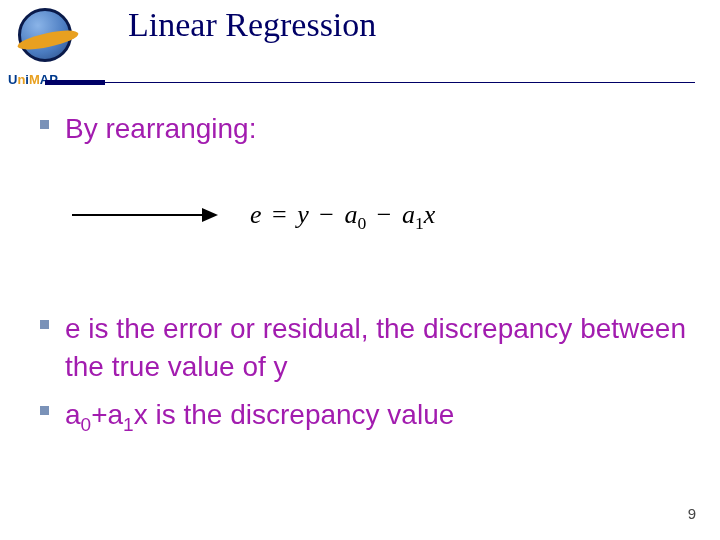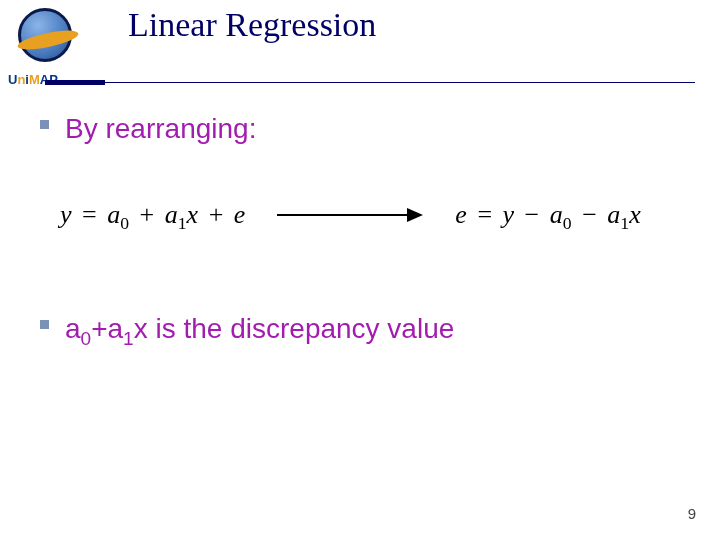--- a/index.html
+++ b/index.html
@@ -177,46 +177,41 @@
 </div>
 
 <div class="content">
   <div class="bullet-row">
     <div class="bullet"></div>
     <div class="bullet-text">By rearranging:</div>
   </div>
 </div>
 
 <div class="eq-row">
-  <div class="eq-left">
-    <span>y</span>
-    <span class="op">=</span>
-    <span>a</span><sub>0</sub>
-    <span class="op">+</span>
-    <span>a</span><sub>1</sub><span>x</span>
-    <span class="op">+</span>
-    <span>e</span>
-  </div>
   <div class="arrow-box">
     <div class="arrow-line"></div>
     <div class="arrow-head"></div>
   </div>
   <div class="eq-right">
     <span>e</span>
     <span class="op">=</span>
     <span>y</span>
     <span class="op">−</span>
     <span>a</span><sub>0</sub>
     <span class="op">−</span>
     <span>a</span><sub>1</sub><span>x</span>
   </div>
 </div>
 
 <div class="lower-block content" style="top:310px">
   <div class="bullet-row">
     <div class="bullet"></div>
+    <div class="bullet-text">e is the error or residual, the discrepancy between the true value of y</div>
+  </div>
+  <div class="bullet-row">
+    <div class="bullet"></div>
     <div class="bullet-text">
       <span>a</span><sub>0</sub><span>+a</span><sub>1</sub><span>x is the discrepancy value</span>
     </div>
   </div>
 </div>
 
 <div class="page-num">9</div>
 
 </body></html>

